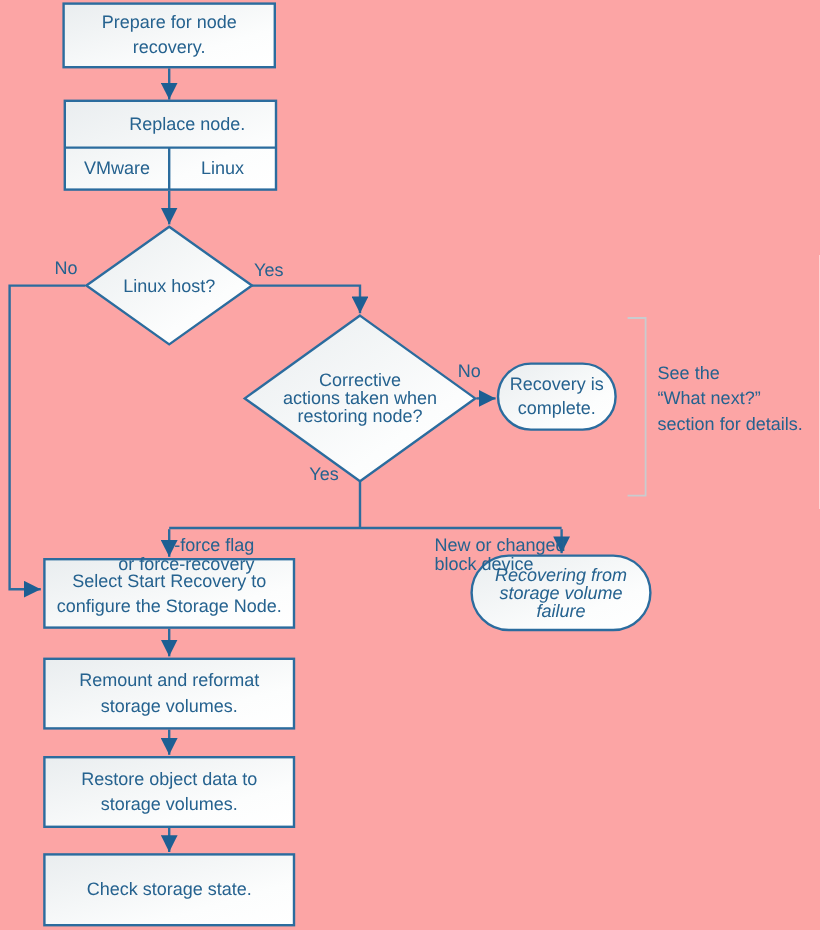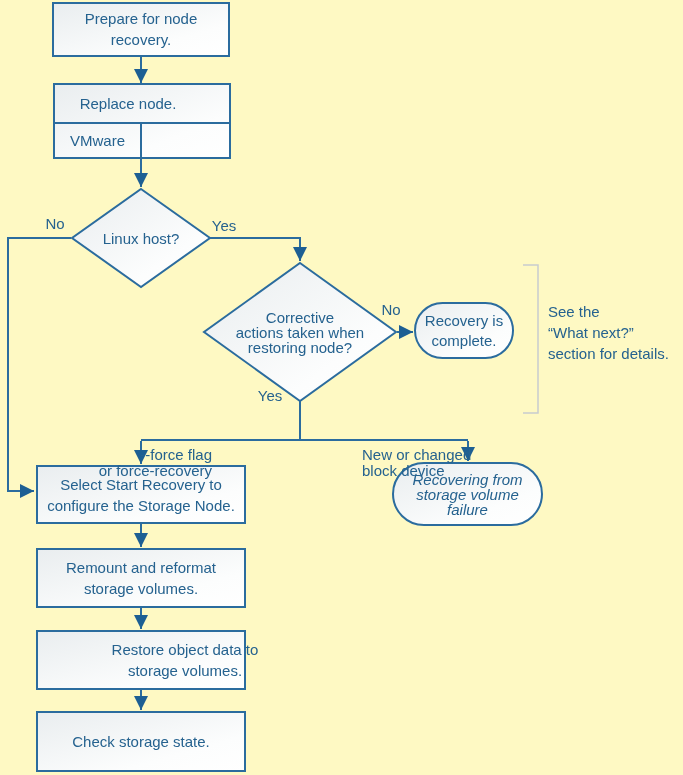--- a/index.html
+++ b/index.html
@@ -1,16 +1,16 @@
 <!DOCTYPE html>
 <html><head>
 <meta charset="utf-8">
 <style>
   html,body{margin:0;padding:0;background:#ffffff;}
-  .canvas{position:relative;width:683px;height:775px;background:#fef9c3;
+  .canvas{position:relative;width:683px;height:775px;background:#fca5a5;
           font-family:"Liberation Sans", sans-serif;overflow:hidden;}
   svg{position:absolute;left:0;top:0;}
   .t{position:absolute;color:#25628f;font:15px/21px "Liberation Sans",sans-serif;
      white-space:pre-line;display:flex;align-items:center;justify-content:center;
      text-align:center;}
   .lh20{line-height:20px;}
   .lh15{line-height:15px;}
   .lh16{line-height:16px;margin-top:43px;}
   .lbl{display:block;}
   .left{justify-content:flex-start;text-align:left;}
@@ -66,22 +66,23 @@
       <path d="M141 608 V629" marker-end="url(#arw)"></path>
       <path d="M141 690 V710" marker-end="url(#arw)"></path>
     </g>
 
     <path d="M523 265 H538 V413 H523" stroke="#c8cccf" stroke-width="1.5" fill="none"></path>
   </svg>
 
   <div class="t" style="left:53px;top:2px;width:176px;height:54px;">Prepare for node
 recovery.</div>
 
-  <div class="t" style="left:40px;top:84px;width:176px;height:39px;">Replace node.</div>
+  <div class="t" style="left:68px;top:84px;width:176px;height:39px;">Replace node.</div>
   <div class="t" style="left:54px;top:123px;width:87px;height:35px;">VMware</div>
+  <div class="t" style="left:141px;top:123px;width:89px;height:35px;">Linux</div>
 
   <div class="t" style="left:72px;top:189px;width:138px;height:98px;">Linux host?</div>
 
   <div class="t" style="left:40px;top:214px;width:30px;height:18px;">No</div>
   <div class="t" style="left:206px;top:216px;width:36px;height:18px;">Yes</div>
 
   <div class="t lh15" style="left:204px;top:263px;width:192px;height:138px;text-align:center;">Corrective
 actions taken when
 restoring node?</div>
 
@@ -102,17 +103,17 @@
 
   <div class="t" style="left:37px;top:466px;width:208px;height:57px;">Select Start Recovery to
 configure the Storage Node.</div>
 
   <div class="t lh15 italic" style="left:393px;top:463px;width:149px;height:62px;">Recovering from
 storage volume
 failure</div>
 
   <div class="t" style="left:37px;top:549px;width:208px;height:58px;">Remount and reformat
 storage volumes.</div>
-  <div class="t" style="left:37px;top:631px;width:208px;height:58px;margin-left:44px;">Restore object data to
+  <div class="t" style="left:37px;top:631px;width:208px;height:58px;">Restore object data to
 storage volumes.</div>
   <div class="t" style="left:37px;top:712px;width:208px;height:59px;">Check storage state.</div>
 
 </div>
 
 </body></html>

